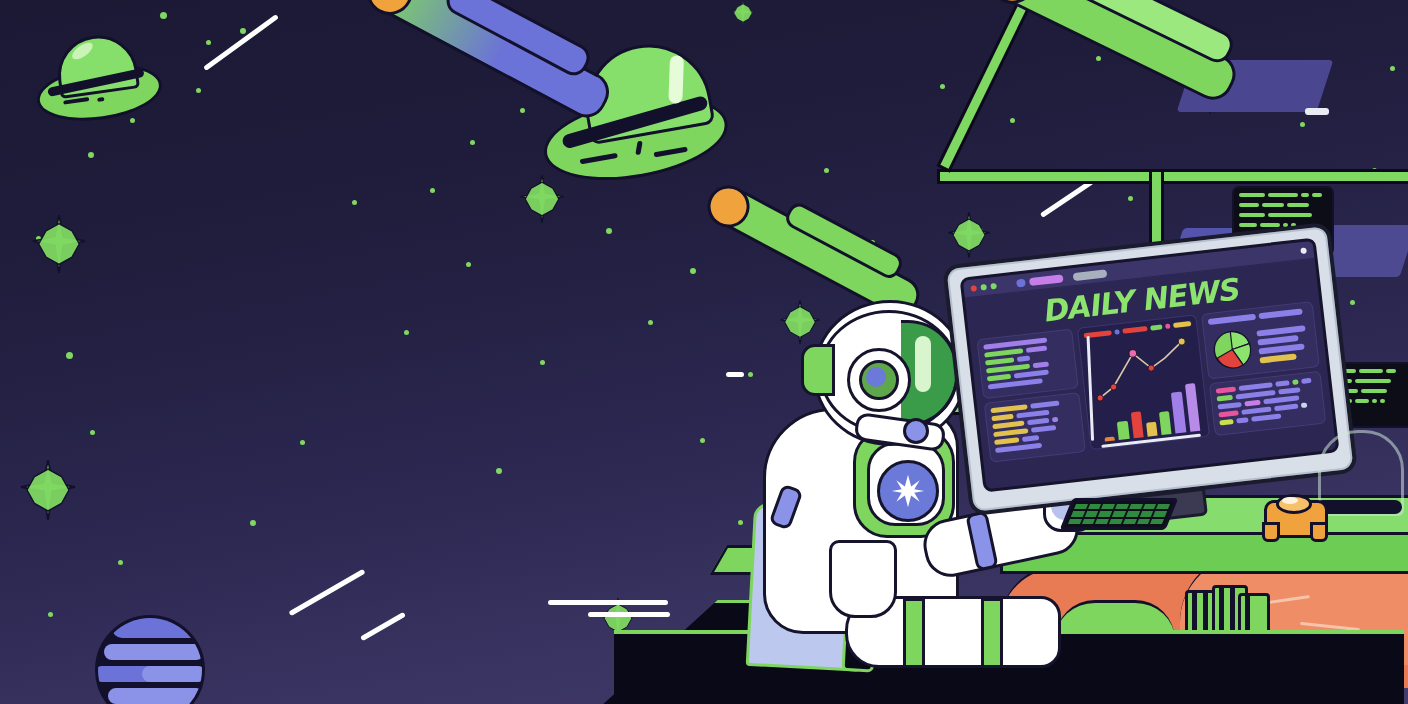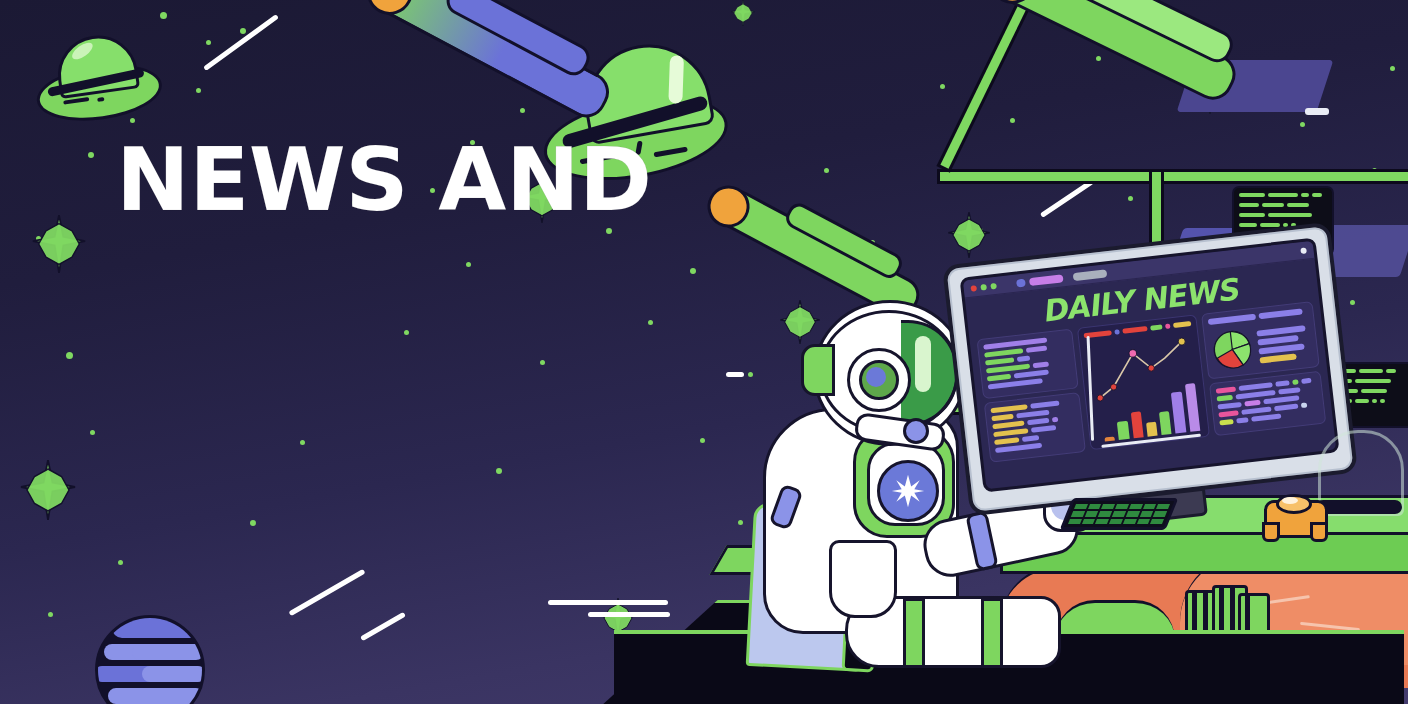--- a/index.html
+++ b/index.html
@@ -241,21 +241,20 @@
     <div class="abs" style="left:14px;top:0;width:96px;height:20px;background:#6b72d8;border-radius:10px;"></div>
     <div class="abs" style="left:6px;top:26px;width:78px;height:16px;background:#8b93e8;border-radius:9px;"></div>
     <div class="abs" style="left:34px;top:26px;width:72px;height:16px;background:#8b93e8;border-radius:9px;"></div>
     <div class="abs" style="left:-4px;top:48px;width:92px;height:16px;background:#6b72d8;border-radius:9px;"></div>
     <div class="abs" style="left:44px;top:48px;width:64px;height:16px;background:#8b93e8;border-radius:9px;"></div>
     <div class="abs" style="left:10px;top:70px;width:96px;height:16px;background:#8b93e8;border-radius:9px;"></div>
 
   </div>
 
   <div id="headline">
-    <div class="l-white">NEWS AND</div>
   </div>
 
   <div>
     <div class="abs" style="left:1000px;top:565px;width:420px;height:120px;background:#e87a54;border-top:3px solid #12102a;border-radius:60px 30px 0 0;"></div>
     <div class="abs" style="left:1180px;top:552px;width:240px;height:110px;background:#ef8d66;border-top:3px solid #12102a;border-radius:70px 20px 0 0;"></div>
     <div class="abs" style="left:1055px;top:600px;width:120px;height:70px;background:#7ed65f;border-top:3px solid #12102a;border-radius:40px 40px 0 0;"></div>
     <div class="abs" style="left:1240px;top:600px;width:70px;height:3px;background:#f6c4ad;border-radius:2px;transform:rotate(-8deg);"></div>
     <div class="abs" style="left:1300px;top:625px;width:60px;height:3px;background:#f6c4ad;border-radius:2px;transform:rotate(6deg);"></div>
   </div>
 

